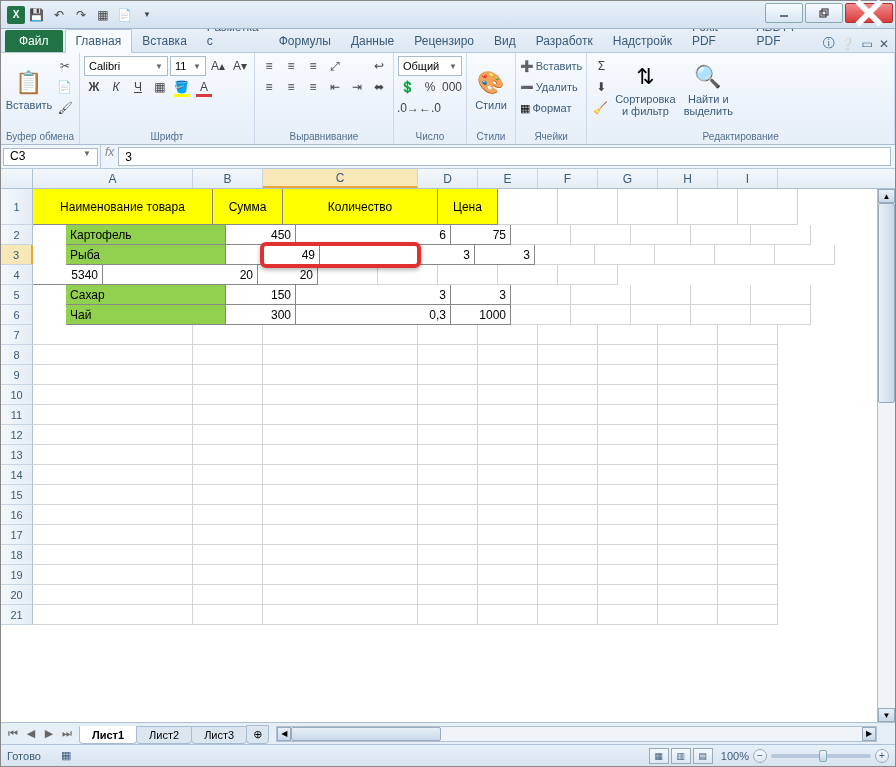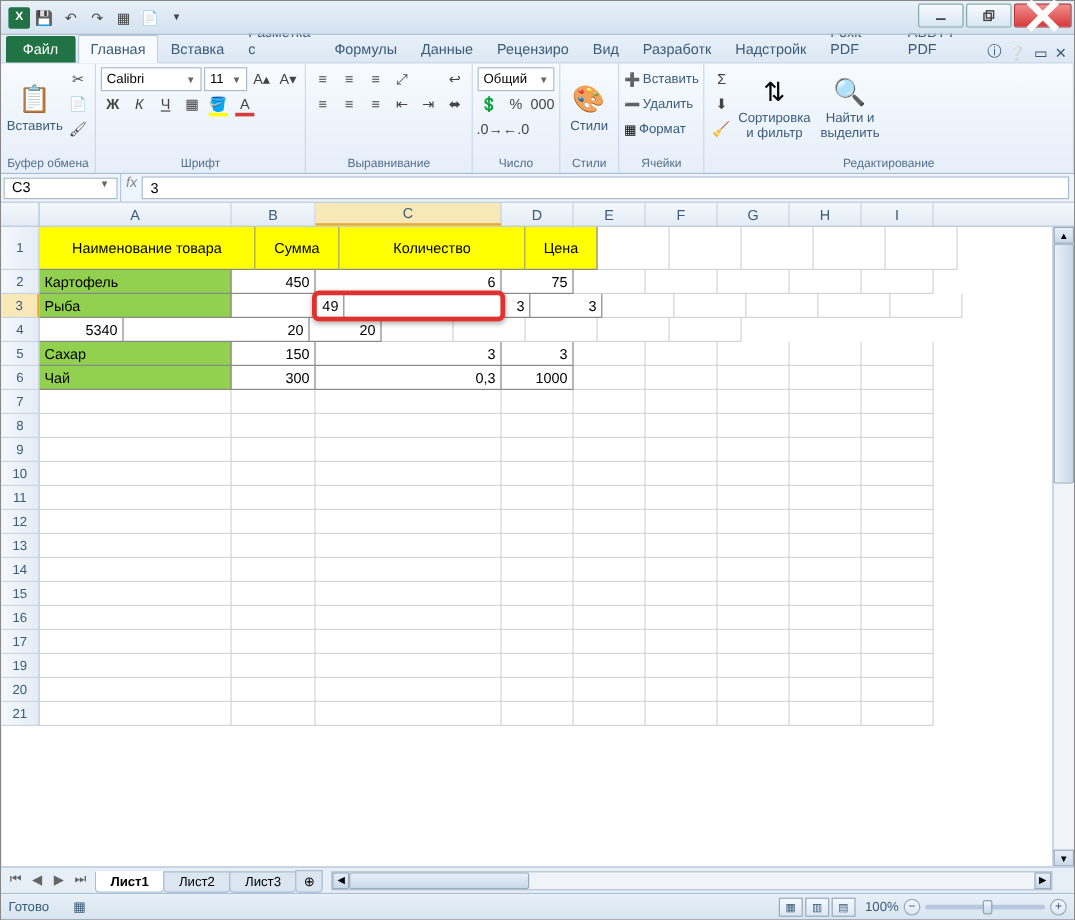--- a/index.html
+++ b/index.html
@@ -55,21 +55,21 @@
 .ch { border-right: 1px solid #c8d4e2; display: flex; align-items: center; justify-content: center; font-size: 12px; color: #3b5b7a; cursor: pointer; }
 .ch.sel-col { background: #f8e8b8; border-bottom: 2px solid #e8a838; }
 .rows-area { flex: 1; overflow: hidden; position: relative; }
 .row { display: flex; height: 20px; }
 .row.hdr-row { height: 36px; }
 .rh { width: 32px; border-right: 1px solid #b0c0d4; border-bottom: 1px solid #c8d4e2; background: linear-gradient(90deg,#f4f8fc,#e4ecf5); display: flex; align-items: center; justify-content: center; font-size: 11px; color: #3b5b7a; cursor: pointer; }
 .rh.sel-row { background: #f8e8b8; border-right: 2px solid #e8a838; }
 .cell { border-right: 1px solid #d4d4d4; border-bottom: 1px solid #d4d4d4; padding: 0 4px; font-size: 12px; display: flex; align-items: center; overflow: hidden; white-space: nowrap; position: relative; }
 .cell.right { justify-content: flex-end; }
 .hdr-cell { background: #ffff00; font-weight: normal; justify-content: center; border-right: 1px solid #888; border-bottom: 1px solid #888; }
-.name-cell { background: #92d050; border-right: 1px solid #888; border-bottom: 1px solid #888; }
+.name-cell { background: #92d050; border-right: 1px solid #888; border-bottom: 1px solid #888; margin-left: 33px; }
 .data-cell { border-right: 1px solid #888; border-bottom: 1px solid #888; }
 .active-cell-marker { position: absolute; border: 4px solid #e03030; border-radius: 6px; pointer-events: none; z-index: 5; box-shadow: 0 2px 4px rgba(0,0,0,0.3); }
 
 
 .sheet-bar { height: 22px; border-top: 1px solid #b0c0d4; display: flex; align-items: center; background: #e6eef6; font-size: 11px; }
 .sheet-nav { display: flex; padding: 0 4px; gap: 2px; }
 .sheet-nav span { width: 16px; text-align: center; color: #666; cursor: pointer; }
 .sheet-tabs { display: flex; align-items: flex-end; height: 100%; }
 .sheet-tab { padding: 2px 12px; background: #dce6f0; border: 1px solid #a8bcd4; border-radius: 0 0 4px 4px; margin-right: -1px; cursor: pointer; }
 .sheet-tab.active { background: #fff; font-weight: bold; border-top: 1px solid #fff; }
@@ -529,20 +529,32 @@
           <div class="cell " style="width: 70px;"></div>
           <div class="cell " style="width: 155px;"></div>
           <div class="cell " style="width: 60px;"></div>
           <div class="cell " style="width: 60px;"></div>
           <div class="cell " style="width: 60px;"></div>
           <div class="cell " style="width: 60px;"></div>
           <div class="cell " style="width: 60px;"></div>
           <div class="cell " style="width: 60px;"></div>
         </div>
         <div class="row">
+          <div class="rh">18</div>
+          <div class="cell " style="width: 160px;"></div>
+          <div class="cell " style="width: 70px;"></div>
+          <div class="cell " style="width: 155px;"></div>
+          <div class="cell " style="width: 60px;"></div>
+          <div class="cell " style="width: 60px;"></div>
+          <div class="cell " style="width: 60px;"></div>
+          <div class="cell " style="width: 60px;"></div>
+          <div class="cell " style="width: 60px;"></div>
+          <div class="cell " style="width: 60px;"></div>
+        </div>
+        <div class="row">
           <div class="rh">19</div>
           <div class="cell " style="width: 160px;"></div>
           <div class="cell " style="width: 70px;"></div>
           <div class="cell " style="width: 155px;"></div>
           <div class="cell " style="width: 60px;"></div>
           <div class="cell " style="width: 60px;"></div>
           <div class="cell " style="width: 60px;"></div>
           <div class="cell " style="width: 60px;"></div>
           <div class="cell " style="width: 60px;"></div>
           <div class="cell " style="width: 60px;"></div>

